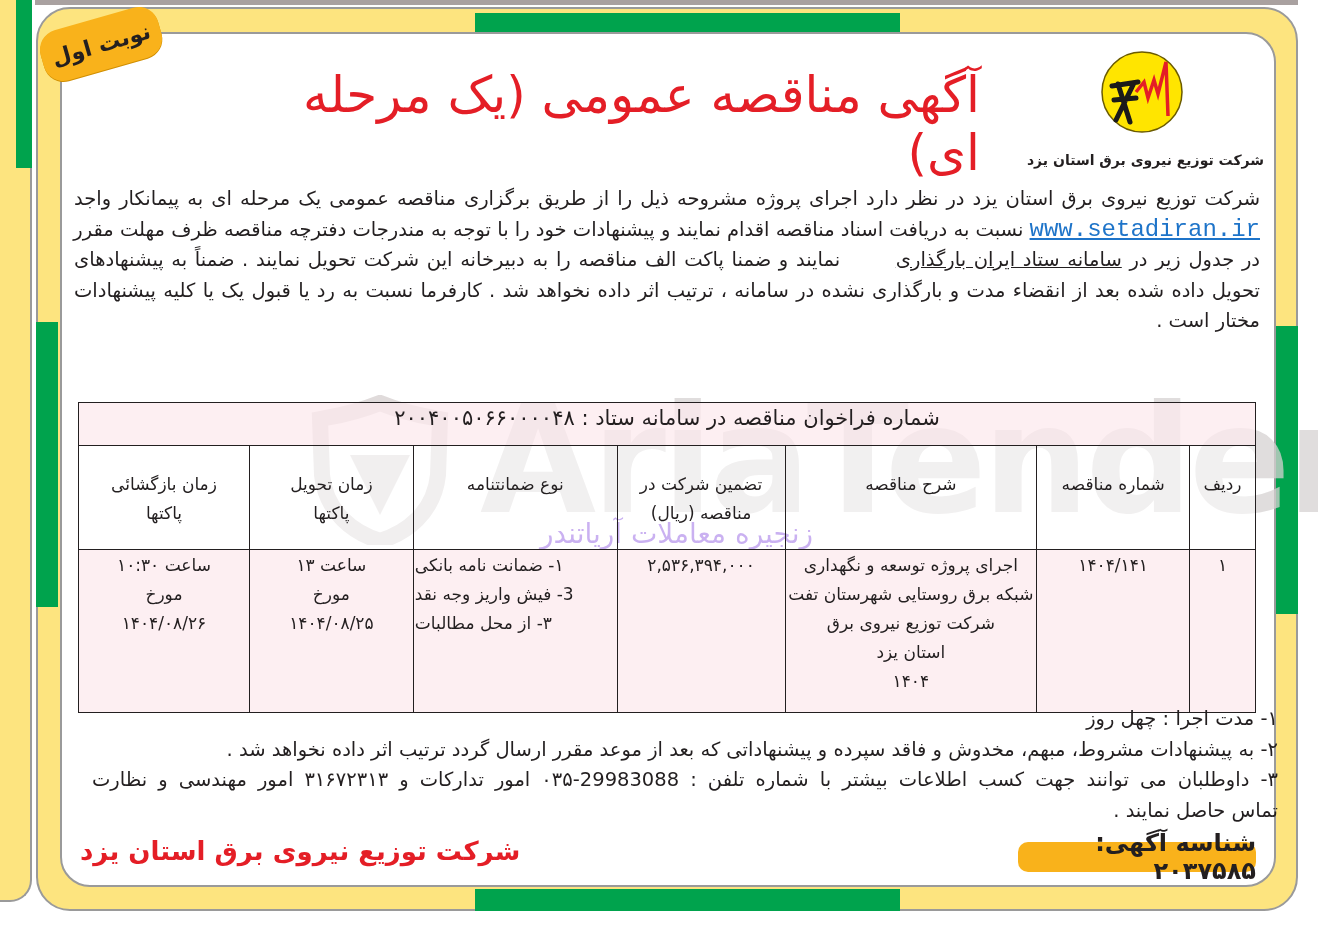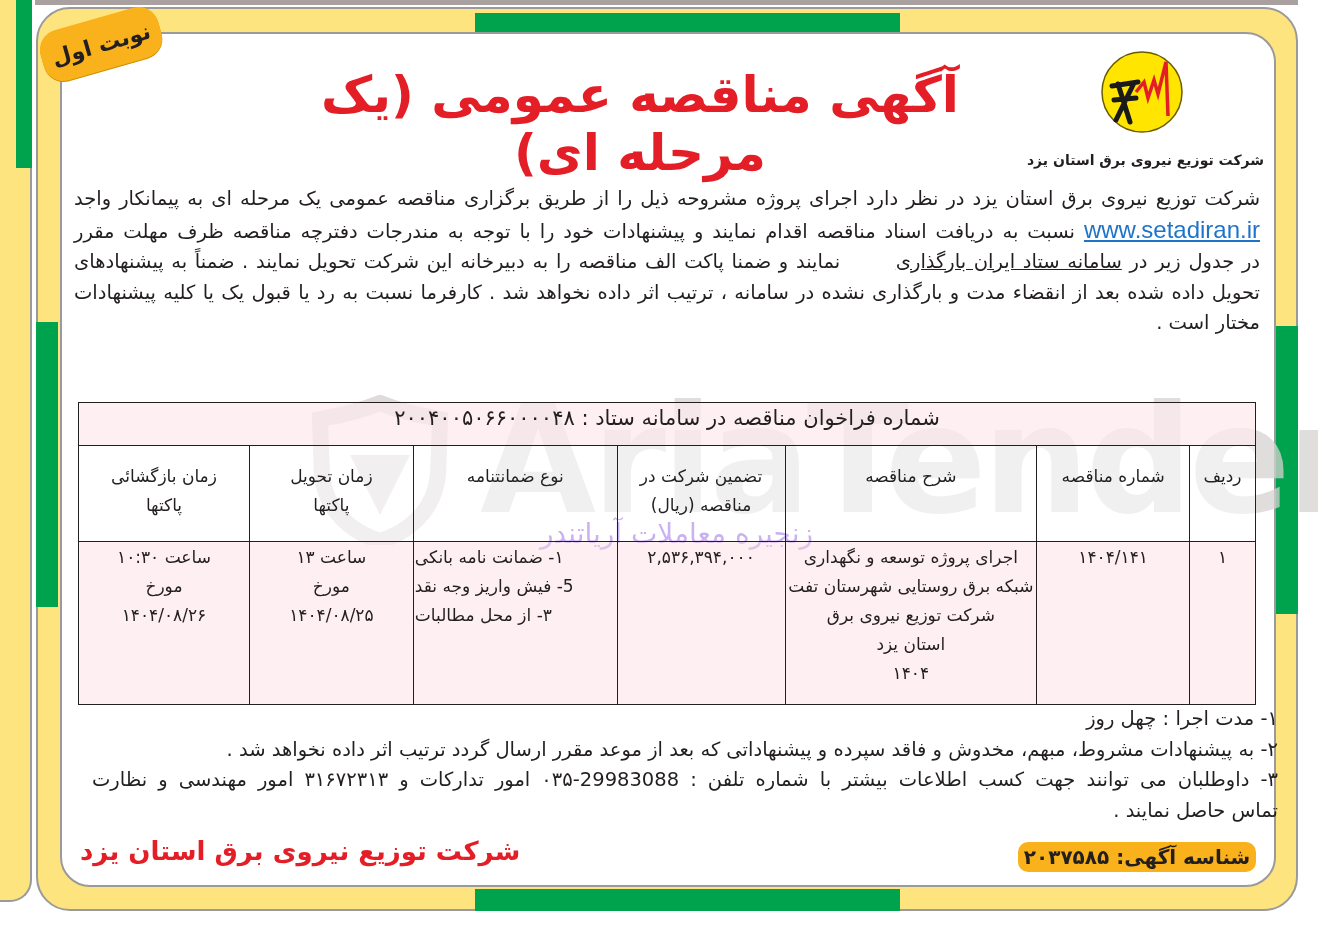--- a/index.html
+++ b/index.html
@@ -34,54 +34,54 @@
   .round-badge { position:absolute; left:40px; top:18px; width:122px; height:52px;
     background:#f9b21b; border-radius:20px; transform:rotate(-16deg);
     display:flex; align-items:center; justify-content:center;
     font-weight:bold; font-size:22px; color:#231f20; direction:rtl; z-index:5;
     box-shadow:0 1px 0 #d08e00; }
 
   
   .logo { position:absolute; left:1100px; top:50px; width:84px; height:84px; z-index:3; }
   .company-small { position:absolute; right:54px; top:152px; font-size:14px; font-weight:bold; direction:rtl; color:#231f20; z-index:3;}
 
-  .title { position:absolute; left:300px; top:66px; width:680px; text-align:center;
-    font-size:50px; font-weight:700; color:#e41e26; direction:rtl; letter-spacing:-1px; z-index:3;
+  .title { position:absolute; left:300px; top:66px; width:680px; text-align:right;
+    font-size:50px; font-weight:400; color:#e41e26; direction:rtl; letter-spacing:-1px; z-index:3;
     font-family:"DejaVu Sans", sans-serif; }
 
   
   .watermark { position:absolute; left:310px; top:385px; width:700px; height:180px; z-index:0; pointer-events:none; }
   .wm-text { position:absolute; left:170px; top:0px; font-size:150px; font-weight:bold; color:#d6d2d2;
     font-family:"DejaVu Sans", sans-serif; letter-spacing:-4px; line-height:150px; opacity:0.75; }
   .wm-sub { position:absolute; left:230px; top:132px; font-size:28px; color:#6d28d9; letter-spacing:18px; direction:rtl; opacity:0.8;}
   .wm-shield { position:absolute; left:0; top:10px; width:140px; height:150px; opacity:0.7;}
 
   .body-text { position:absolute; left:74px; top:184px; width:1186px; direction:rtl; text-align:justify;
     font-size:19.5px; line-height:30.5px; z-index:2; }
   .body-text .line { display:block; text-align-last:justify; white-space:nowrap; }
   .body-text .line.last { text-align-last:right; }
-  .link { color:#1e74c9; text-decoration:underline; font-family:Liberation Sans, sans-serif; font-size:24px; direction:ltr; unicode-bidi:embed; }
+  .link { color:#1e74c9; text-decoration:underline; font-family:Liberation Mono, monospace; font-size:24px; direction:ltr; unicode-bidi:embed; }
   .ul { text-decoration:underline;margin-left:48px; }
 
   table.tender { position:absolute; left:78px; top:402px; width:1178px; border-collapse:collapse;
     direction:rtl; z-index:2; font-size:17px; color:#231f20; }
   table.tender td, table.tender th { border:1.5px solid #231f20; text-align:center; vertical-align:top;
     font-weight:normal; line-height:29px; }
   .caption-row td { background:rgba(252,234,238,0.75); height:40px; vertical-align:middle; font-size:21px; }
-  .head-row th { background:rgba(255,255,255,0.55); height:78px; padding-top:16px; }
+  .head-row th { background:rgba(255,255,255,0.55); height:78px; padding-top:24px; }
   .data-row td { background:rgba(252,234,238,0.75); height:160px; }
   .data-row td.left-al { text-align:left; padding-right:16px; }
 
   .notes { position:absolute; left:92px; top:704px; width:1186px; direction:rtl; font-size:19.5px; line-height:30.5px; z-index:2; }
   .notes .line { display:block; white-space:nowrap; }
   .notes .line.just { text-align:justify; text-align-last:justify; }
 
   .footer-company { position:absolute; left:80px; top:836px; font-size:26px; font-weight:bold; color:#e41e26; direction:rtl; z-index:3; }
   .ad-id { position:absolute; left:1018px; top:842px; width:238px; height:30px; background:#f9b21b; border-radius:10px;
-    display:flex; align-items:center; justify-content:center; direction:rtl; font-weight:bold; font-size:20px; color:#231f20; z-index:3; }
+    display:flex; align-items:center; justify-content:center; direction:rtl; font-weight:bold; font-size:24px; color:#231f20; z-index:3; }
 </style>
 </head>
 <body>
 
 <div class="top-strip"></div>
 
 <div class="left-col">
   <div class="yl"></div>
   <div class="gr"></div>
 </div>
@@ -152,21 +152,21 @@
     <td>
       <div>اجرای پروژه توسعه و نگهداری</div>
       <div>شبکه برق روستایی شهرستان تفت</div>
       <div>شرکت توزیع نیروی برق</div>
       <div>استان یزد</div>
       <div>۱۴۰۴</div>
     </td>
     <td>۲,۵۳۶,۳۹۴,۰۰۰</td>
     <td class="left-al">
       <div>۱- ضمانت نامه بانکی</div>
-      <div>5- فیش  واریز وجه نقد</div>
+      <div>3- فیش  واریز وجه نقد</div>
       <div>۳- از محل مطالبات</div>
     </td>
     <td>
       <div>ساعت ۱۳</div>
       <div>مورخ</div>
       <div>۱۴۰۴/۰۸/۲۵</div>
     </td>
     <td>
       <div>ساعت ۱۰:۳۰</div>
       <div>مورخ</div>

